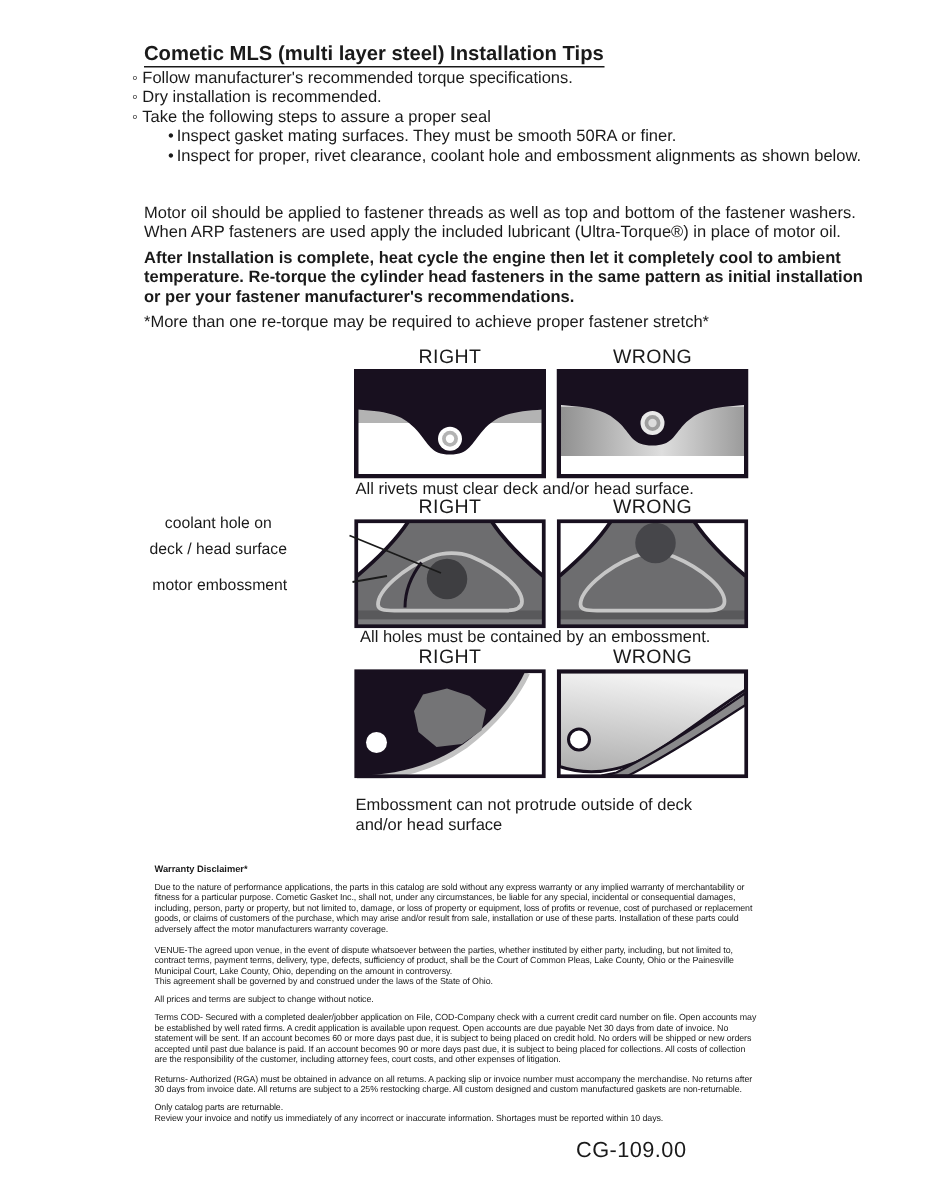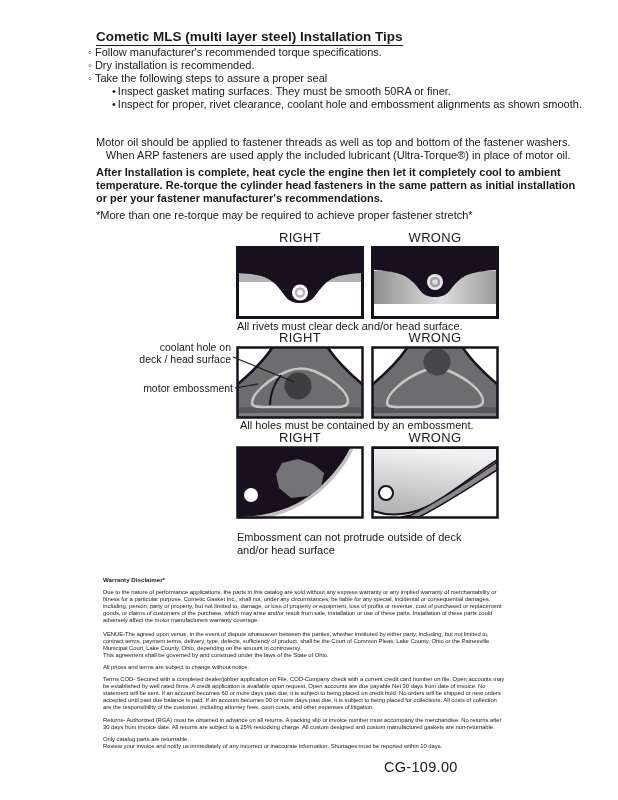--- a/index.html
+++ b/index.html
@@ -8,21 +8,21 @@
   .abs{position:absolute;}
   .title{font-size:13.5px;font-weight:bold;border-bottom:1.5px solid #1a1a1a;padding-bottom:1px;}
   .body{font-size:11px;line-height:13px;}
   .bullet-row{display:flex;align-items:flex-start;}
   .marker{margin-right:3px;}
   .submarker{margin-right:2px;}
   .heading{font-size:12.5px;font-weight:bold;}
   .lines{white-space:pre-line;}
   .hdr{font-size:13px;letter-spacing:.3px;width:128px;text-align:center;}
   .caption{font-size:11px;line-height:12.5px;}
-  .dlabel{font-size:10.5px;line-height:12px;text-align:right;}
+  .dlabel{font-size:10.5px;line-height:17px;text-align:center;}
   .small{font-size:5.9px;line-height:7.1px;width:420px;letter-spacing:-0.05px;}
   .small-h{font-size:6.2px;font-weight:bold;}
   .footer-code{font-size:14.5px;letter-spacing:.3px;}
   svg{display:block;}
 </style>
 </head>
 <body>
 
 <div id="page">
 
@@ -41,24 +41,24 @@
   <div class="abs body bullet-row" style="left:88px;top:72px;">
     <span class="marker">◦</span>
     <span>Take the following steps to assure a proper seal</span>
   </div>
   <div class="abs body bullet-row" style="left:112px;top:85px;">
     <span class="submarker">•</span>
     <span>Inspect gasket mating surfaces.  They must be smooth 50RA or finer.</span>
   </div>
   <div class="abs body bullet-row" style="left:112px;top:98px;">
     <span class="submarker">•</span>
-    <span>Inspect for proper, rivet clearance, coolant hole and embossment alignments as shown smooth.</span>
+    <span>Inspect for proper, rivet clearance, coolant hole and embossment alignments as shown below.</span>
   </div>
 
-  <div class="abs body lines" style="left:96px;top:136px;text-align:right;">Motor oil should be applied to fastener threads as well as top and bottom of the fastener washers.
+  <div class="abs body lines" style="left:96px;top:136px;">Motor oil should be applied to fastener threads as well as top and bottom of the fastener washers.
 When ARP fasteners are used apply the included lubricant (Ultra-Torque®) in place of motor oil.</div>
   <div class="abs body lines" style="left:96px;top:166px;font-weight:bold;">After Installation is complete, heat cycle the engine then let it completely cool to ambient
 temperature. Re-torque the cylinder head fasteners in the same pattern as initial installation
 or per your fastener manufacturer's recommendations.</div>
   <div class="abs body" style="left:96px;top:209px;">*More than one re-torque may be required to achieve proper fastener stretch*</div>
 
   <div class="abs hdr" style="left:236px;top:230px;">RIGHT</div>
   <div class="abs hdr" style="left:371px;top:230px;">WRONG</div>
 
   <div class="abs" style="left:236px;top:246px;">

